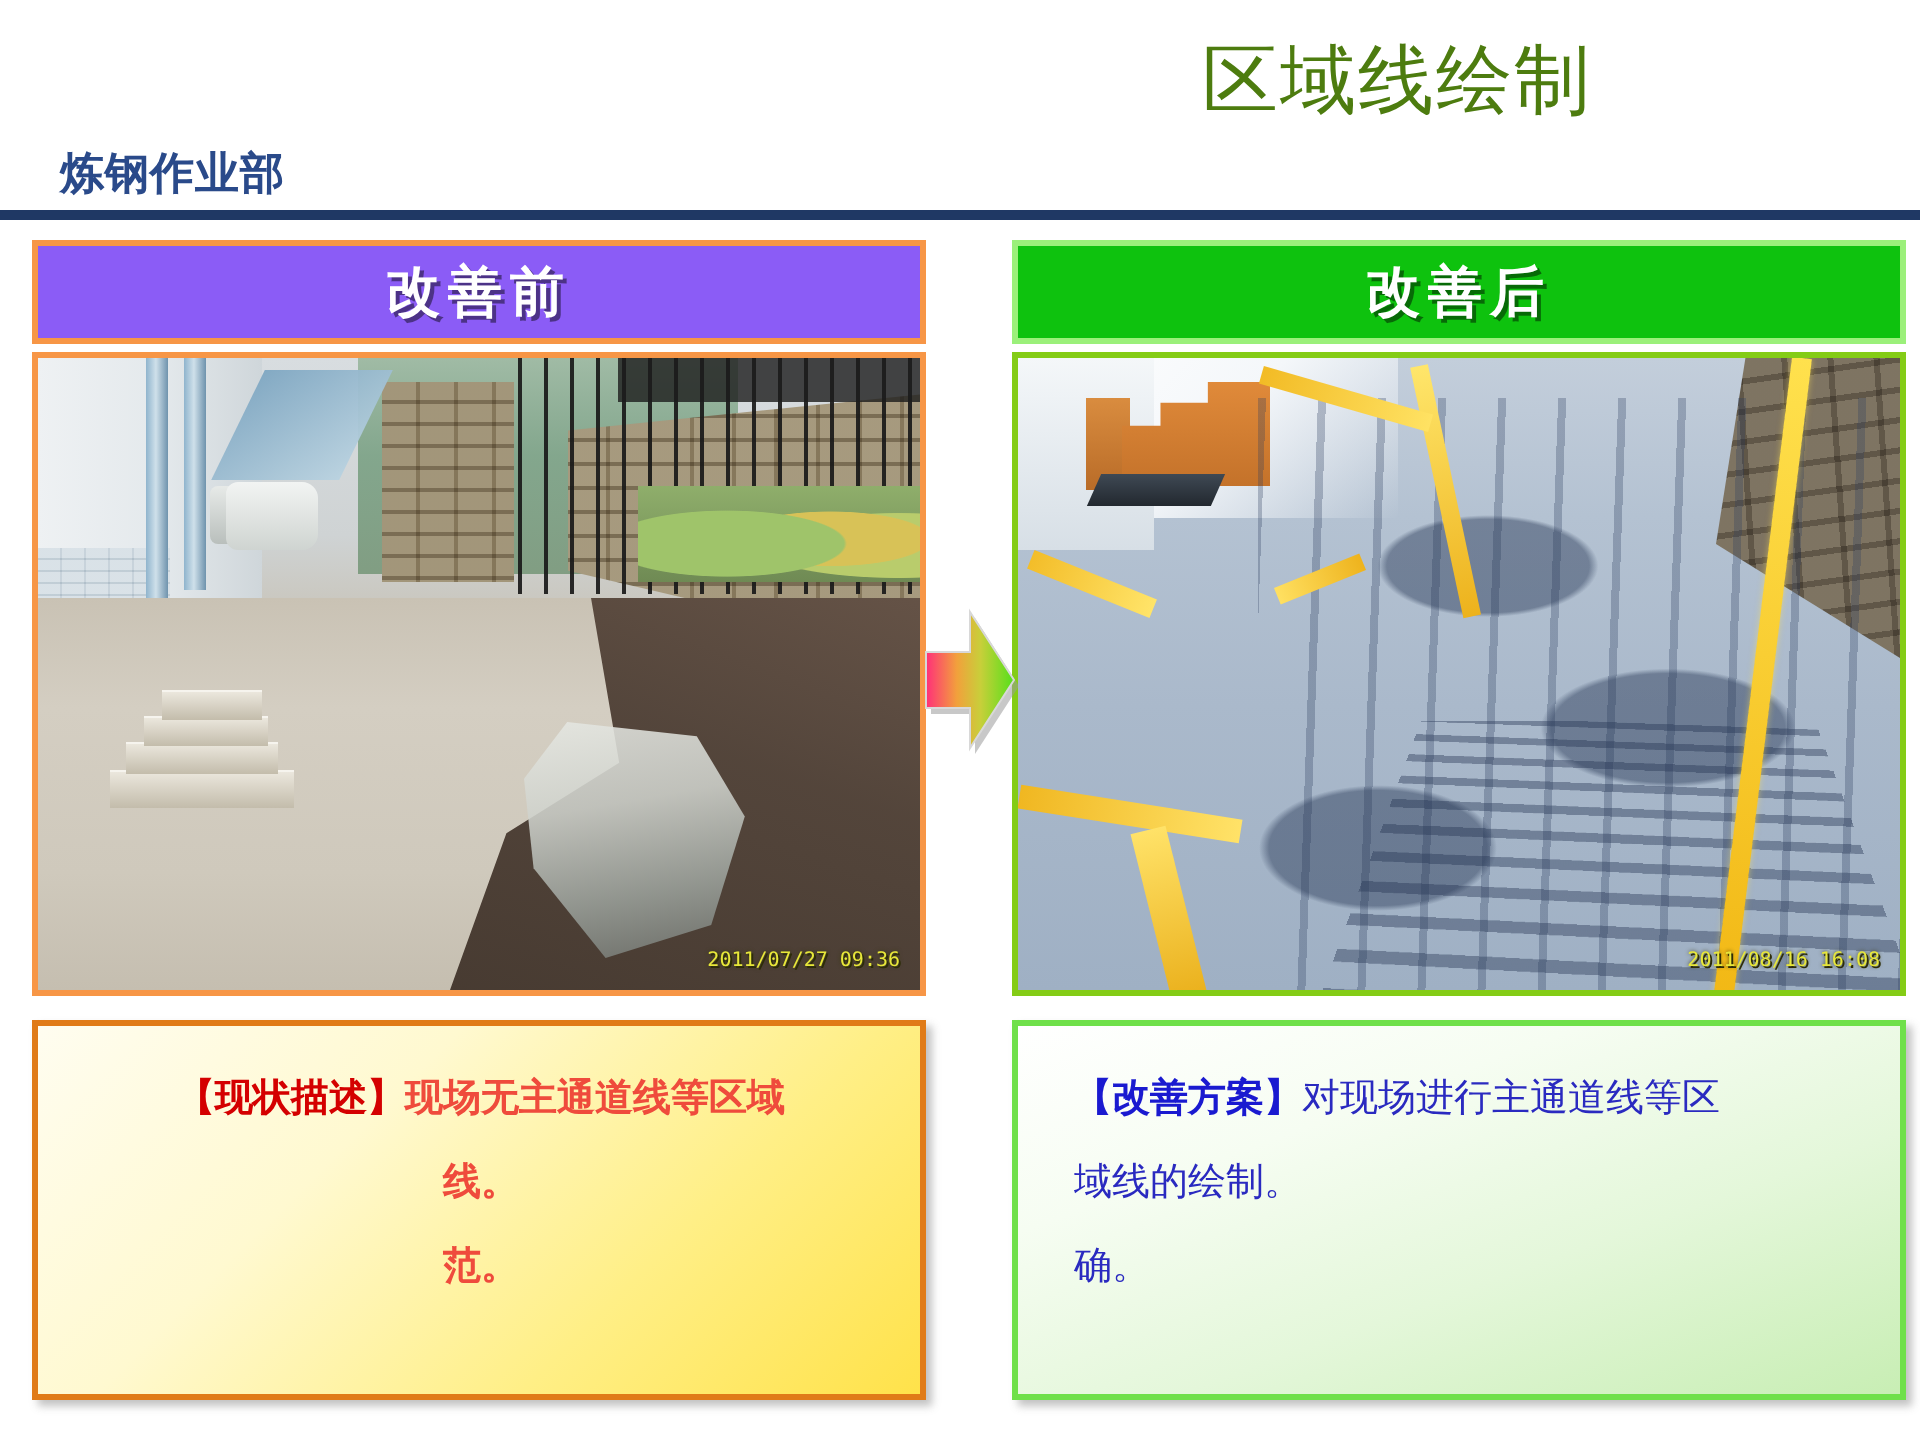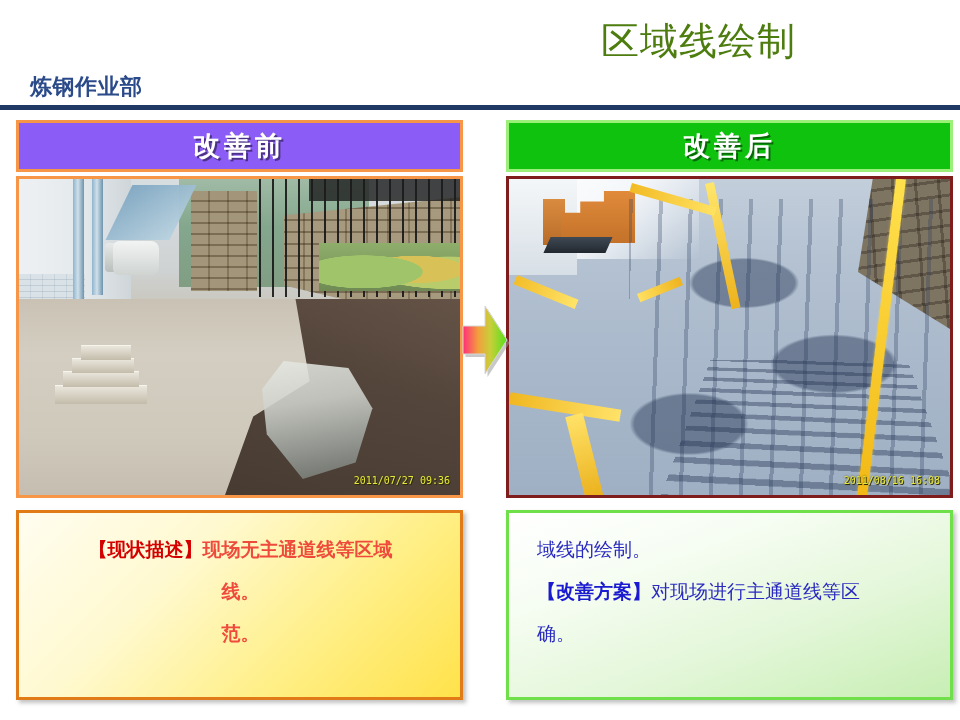--- a/index.html
+++ b/index.html
@@ -86,21 +86,21 @@
 
   .photo-frame {
     box-sizing: border-box;
     width: 100%;
     height: 322px;
     margin-top: 4px;
     position: relative;
     overflow: hidden;
   }
   #panel-before .photo-frame { border: 3px solid #f79646; }
-  #panel-after  .photo-frame { border: 3px solid #7f1d1d; }
+  #panel-after  .photo-frame { border: 3px solid #84cc16; }
 
   .photo-inner {
     position: absolute;
     inset: 0;
     overflow: hidden;
   }
 
   .timestamp {
     position: absolute;
     right: 10px;
@@ -349,21 +349,21 @@
   <p>
     <span class="body">线。</span>
   </p>
   <p>
     <span class="body">范。</span>
   </p>
 </div>
 
 <div id="textbox-after" class="textbox">
   <p>
+    <span class="tag">【改善方案】</span><span class="body">对现场进行主通道线等区</span>
+  </p>
+  <p>
     <span class="body">域线的绘制。</span>
   </p>
   <p>
-    <span class="tag">【改善方案】</span><span class="body">对现场进行主通道线等区</span>
-  </p>
-  <p>
     <span class="body">确。</span>
   </p>
 </div>
 
 </body></html>

